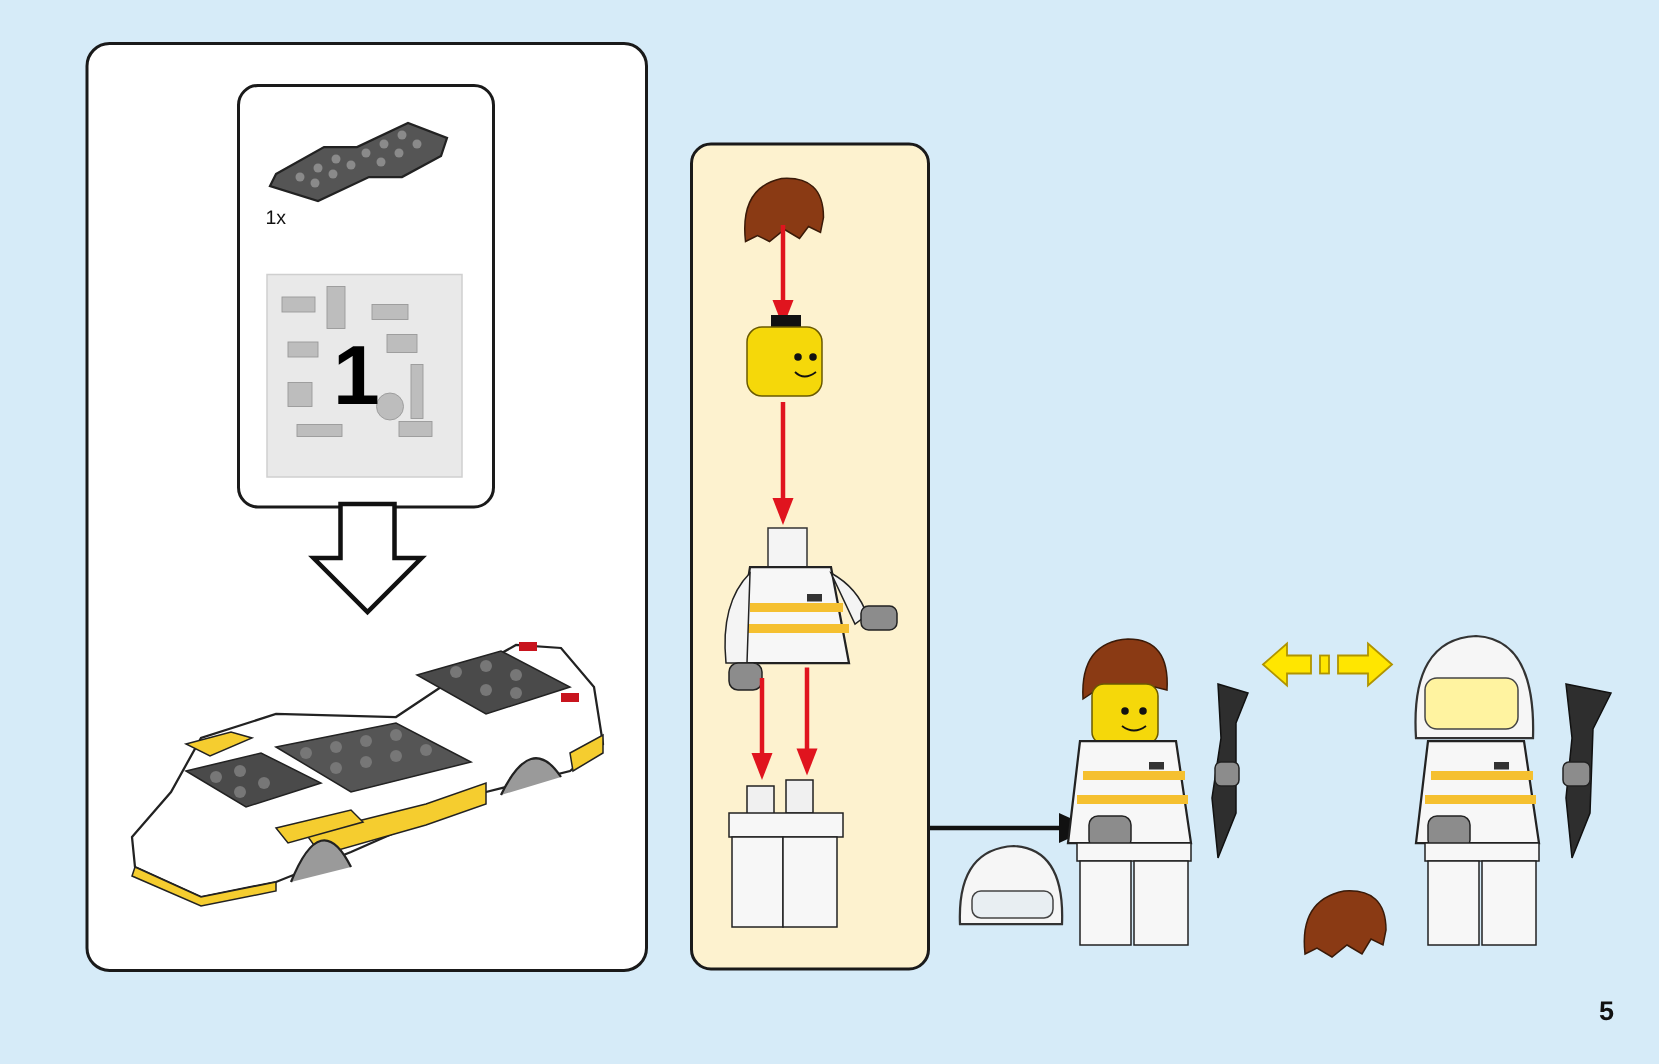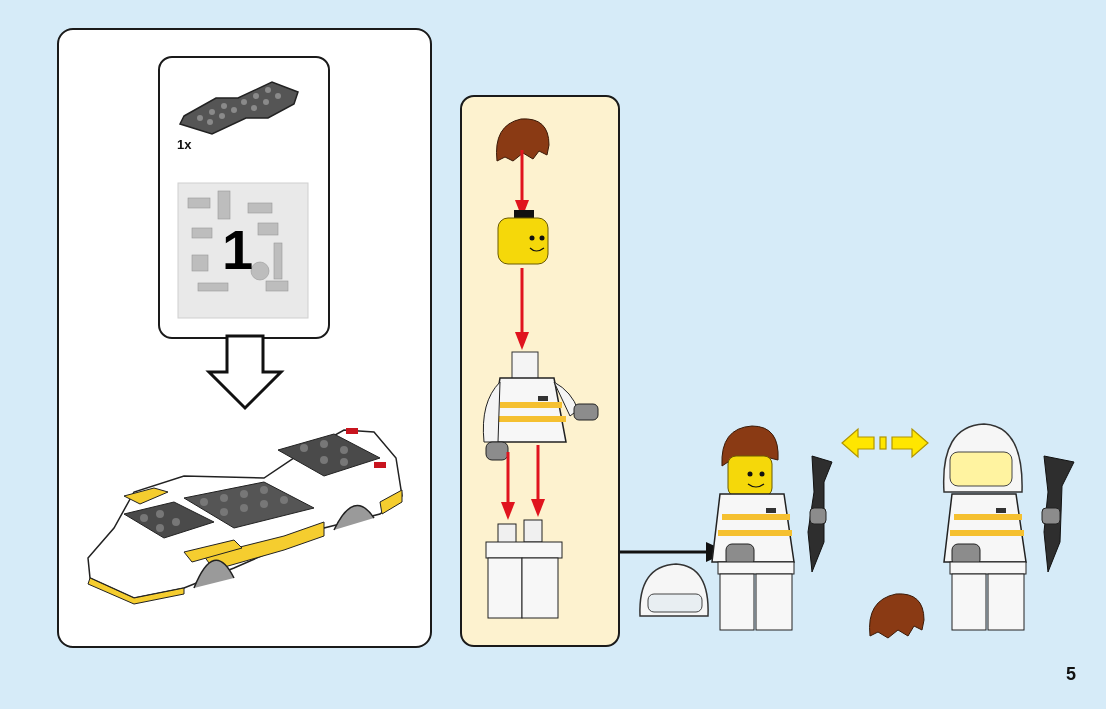--- a/index.html
+++ b/index.html
@@ -2,21 +2,21 @@
 <html><head>
 <meta charset="utf-8">
 <style>
   html,body{margin:0;padding:0;}
   body{width:1106px;height:709px;background:#d6ebf8;position:relative;overflow:hidden;font-family:"Liberation Sans",sans-serif;}
   .panel{position:absolute;border:2px solid #1a1a1a;border-radius:16px;box-sizing:border-box;}
   #main-panel{left:57px;top:28px;width:375px;height:620px;background:#ffffff;}
   #parts-panel{left:158px;top:56px;width:172px;height:283px;background:#ffffff;border-radius:14px;}
   #sub-panel{left:460px;top:95px;width:160px;height:552px;background:#fdf2cf;border-radius:14px;}
   .abs{position:absolute;}
-  #qty{left:177px;top:137px;font-weight:bold;font-size:13px;color:#111;}
+  #qty{left:177px;top:137px;font-weight:normal;font-size:13px;color:#111;}
   #bag-num{left:222px;top:222px;font-weight:bold;font-size:56px;color:#000;line-height:1;}
   #page-num{left:1066px;top:664px;font-weight:bold;font-size:18px;color:#111;}
   svg{position:absolute;overflow:visible;}
 </style>
 </head>
 <body>
 
 <div class="panel" id="main-panel"></div>
 
 <div class="panel" id="parts-panel"></div>

